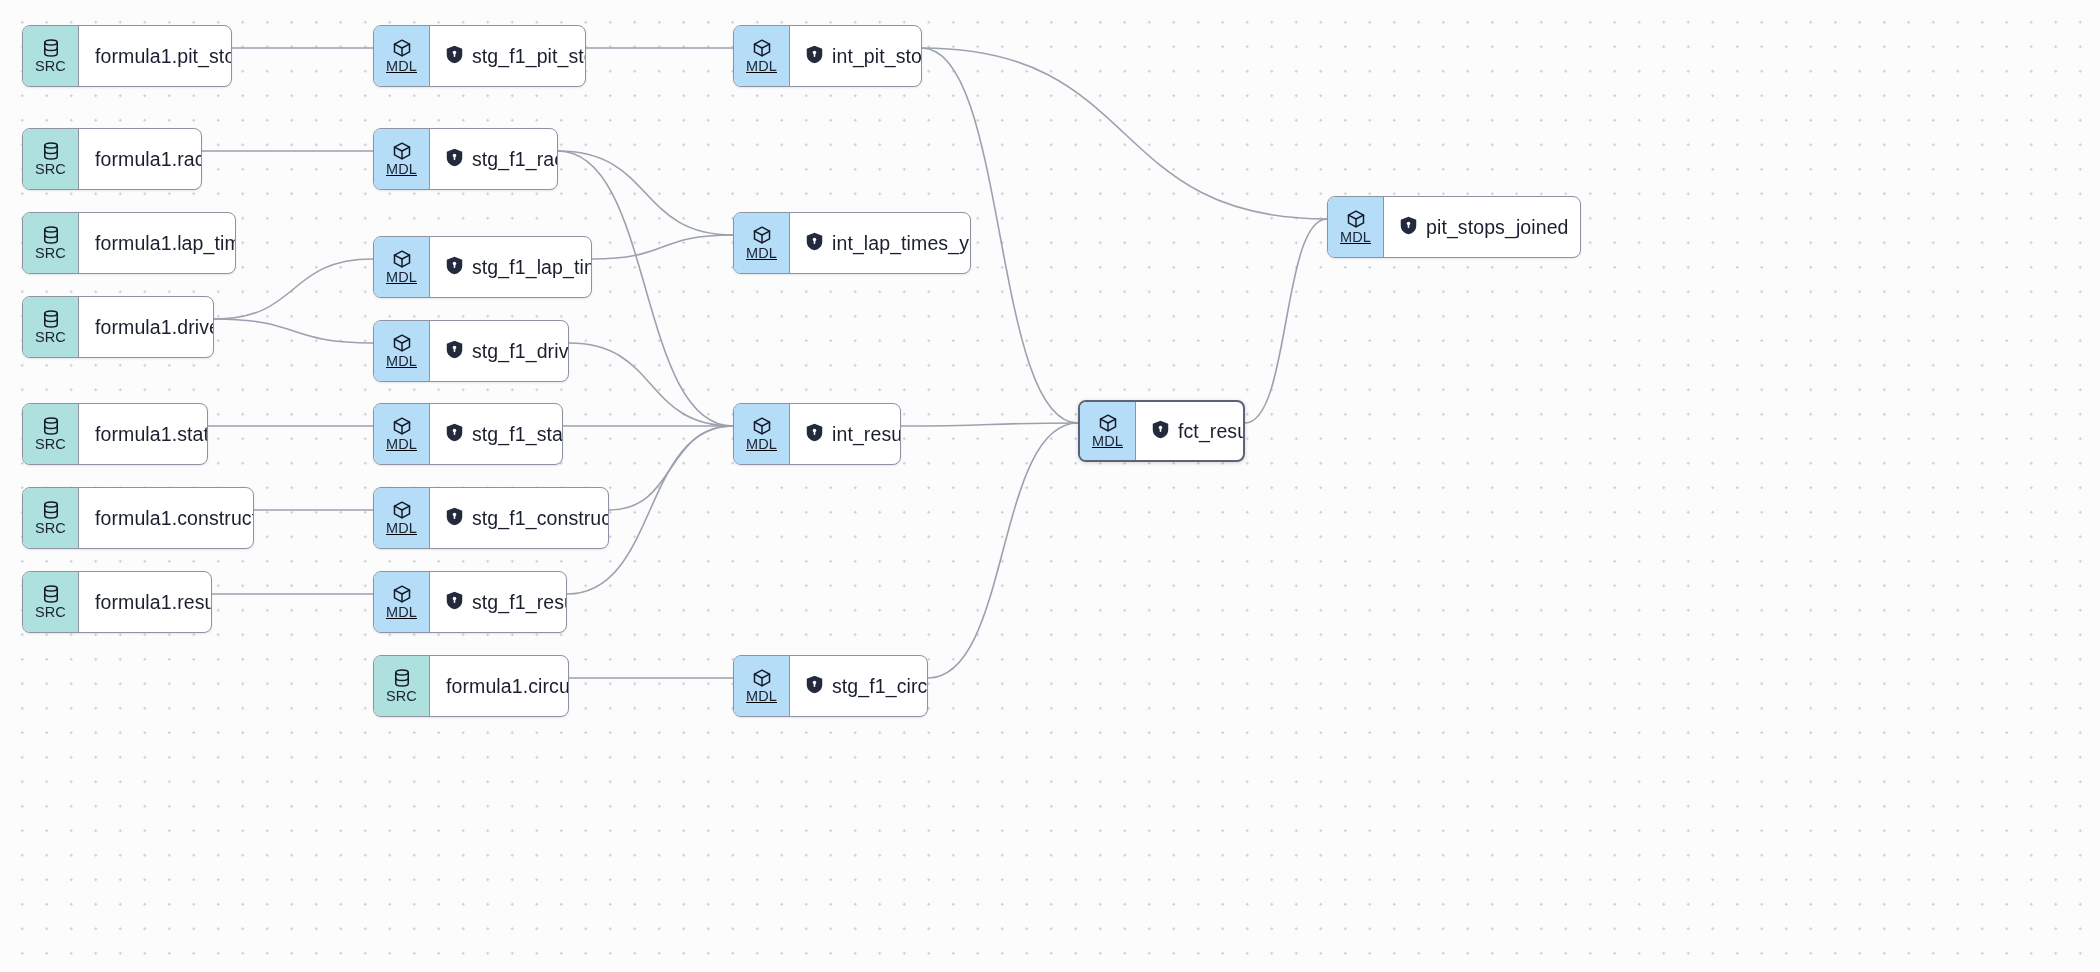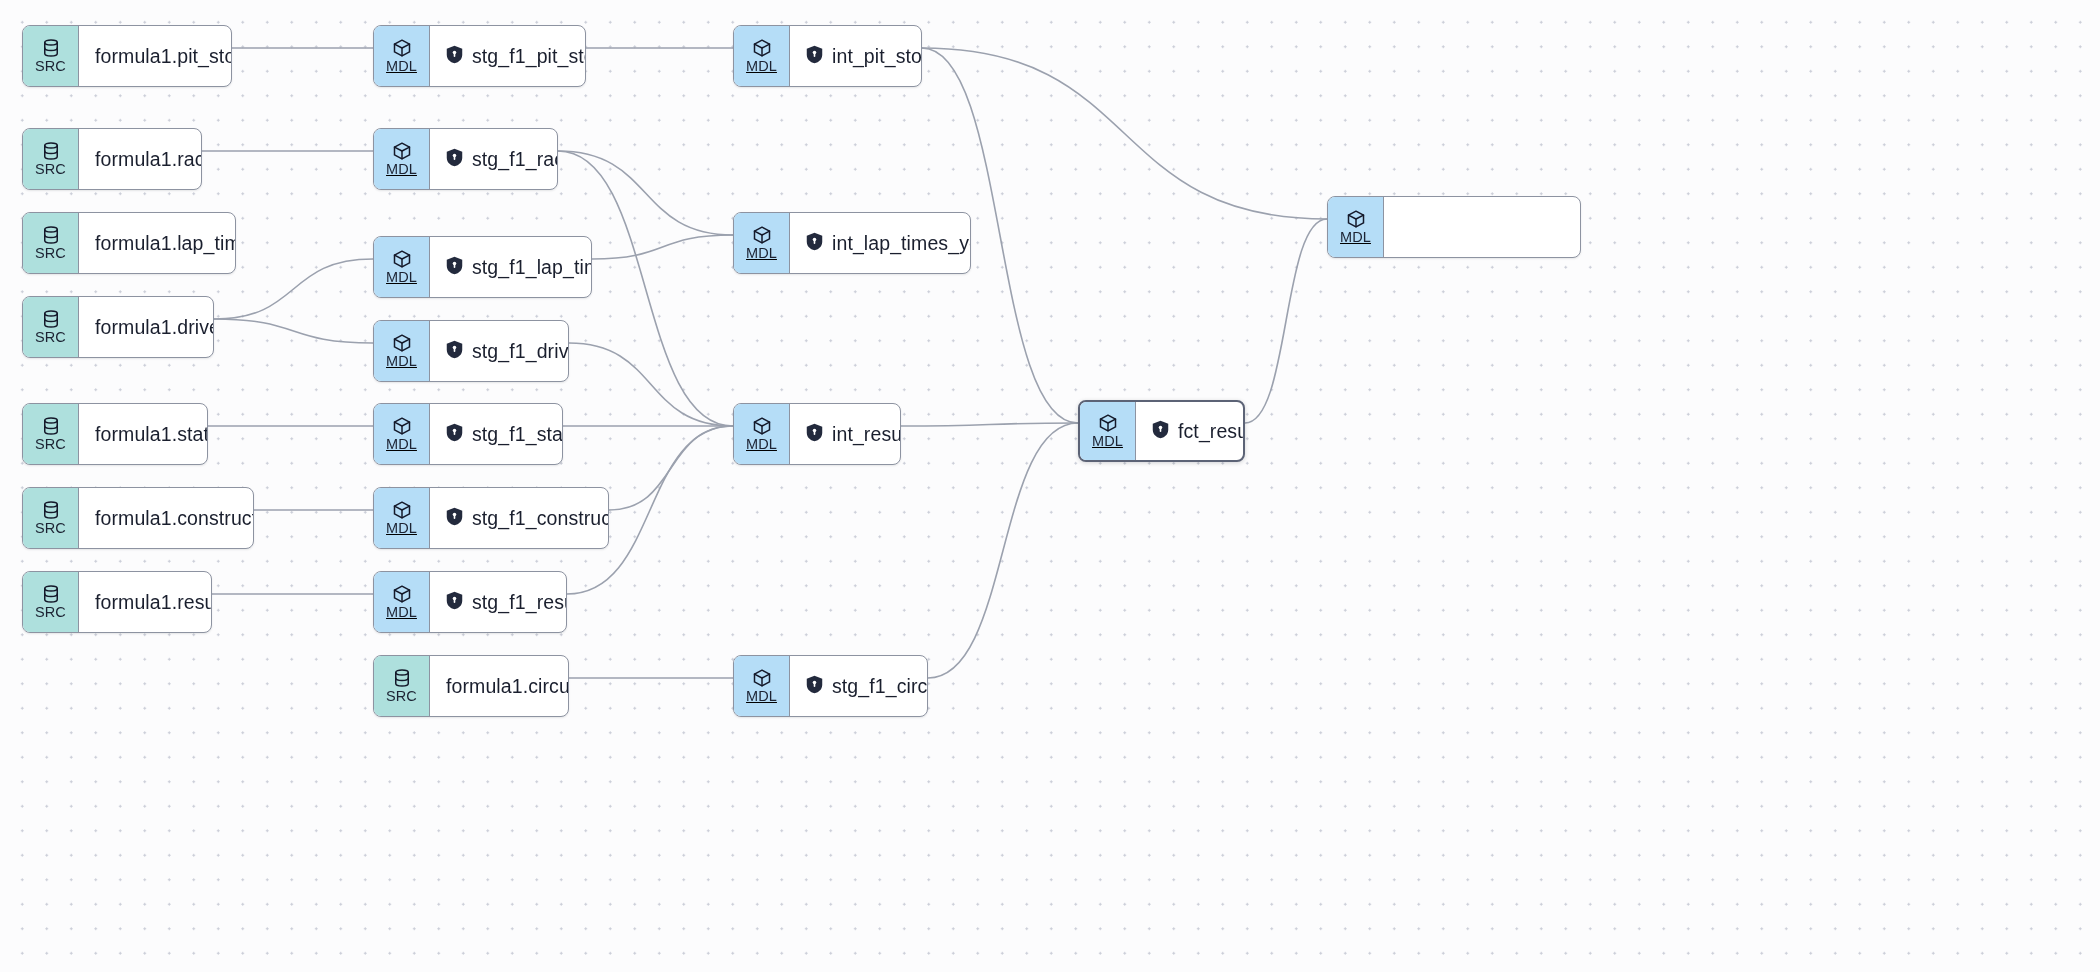--- a/index.html
+++ b/index.html
@@ -483,15 +483,23 @@
         <div class="badge mdl">
           <span>
             <svg width="20" height="20" viewBox="0 0 24 24" fill="none" stroke="#14192a" stroke-width="1.8" stroke-linecap="round" stroke-linejoin="round">
               <path d="M12 2.6 21 7.3v9.4L12 21.4 3 16.7V7.3z"></path>
               <path d="M3 7.3 12 12l9-4.7"></path>
               <path d="M12 12v9.4"></path>
             </svg>
           </span>
           <span class="badge-text">MDL</span>
         </div>
+        <div class="node-body">
+          <span class="shield-icon"><svg width="17" height="19" viewBox="0 0 20 22" aria-hidden="true">
+              <path d="M10 0.6 0.9 4.2v7.1c0 5.2 3.8 8.9 9.1 10.1 5.3-1.2 9.1-4.9 9.1-10.1V4.2z" fill="#232a3d"></path>
+              <circle cx="10" cy="8.6" r="2.1" fill="#ffffff"></circle>
+              <rect x="9.05" y="9.5" width="1.9" height="4.4" rx="0.95" fill="#ffffff"></rect>
+            </svg></span>
+          <span class="node-label">pit_stops_joined</span>
+        </div>
       </div>
     </div>
 </div>
 
 </body></html>

